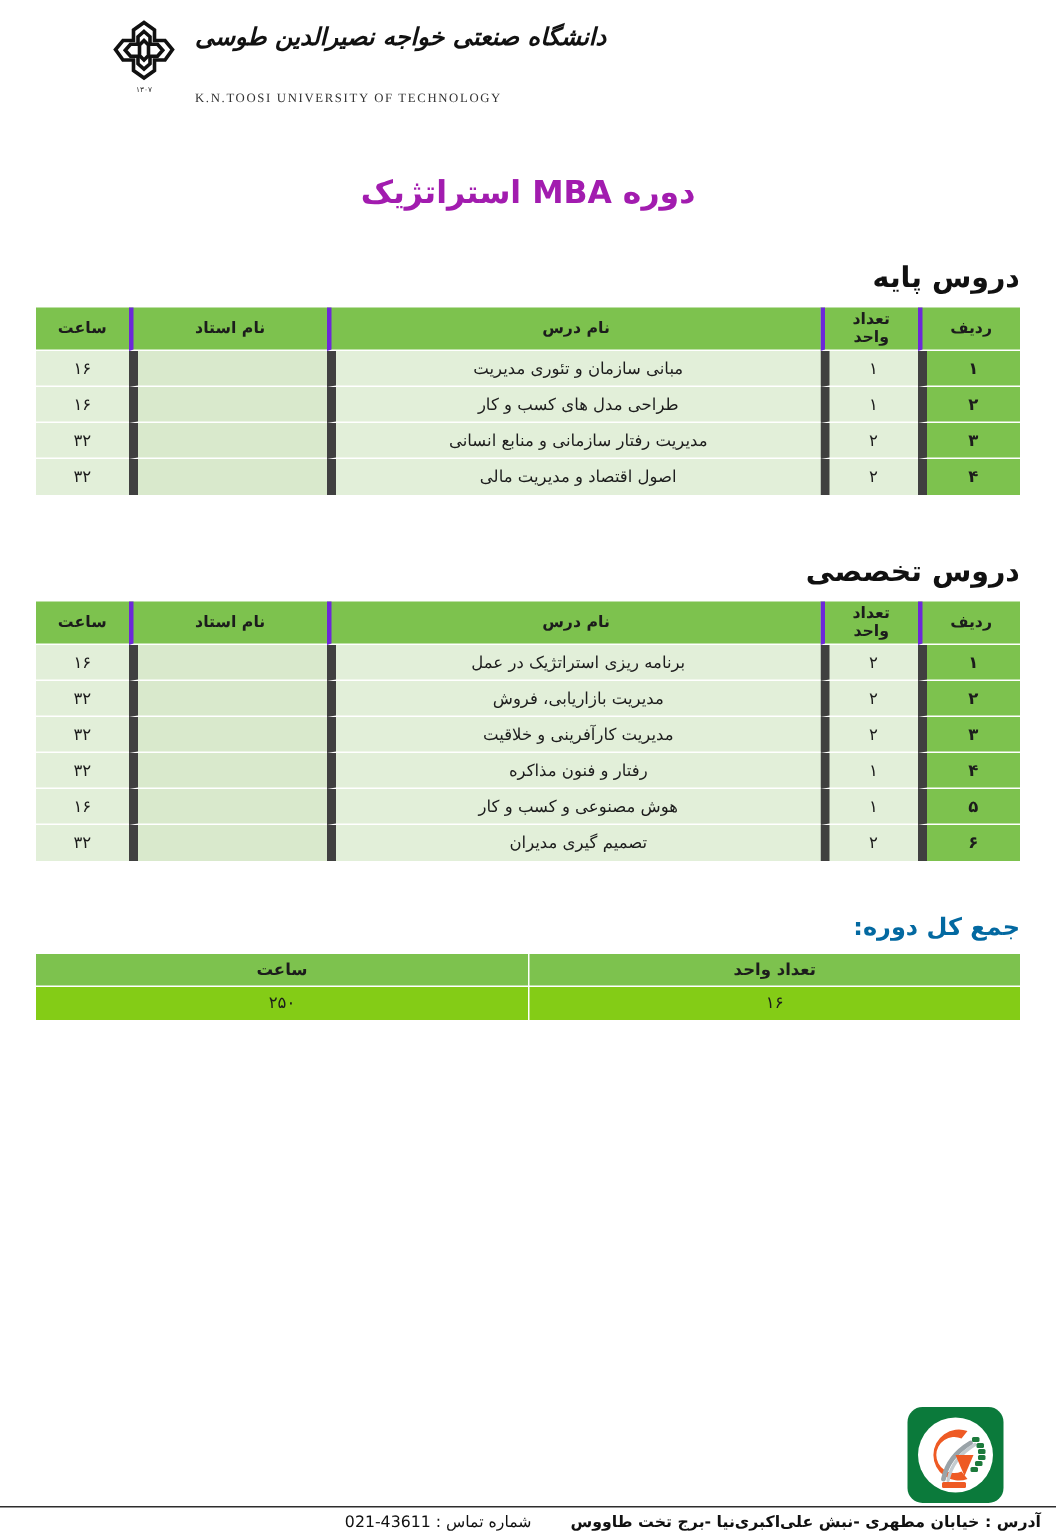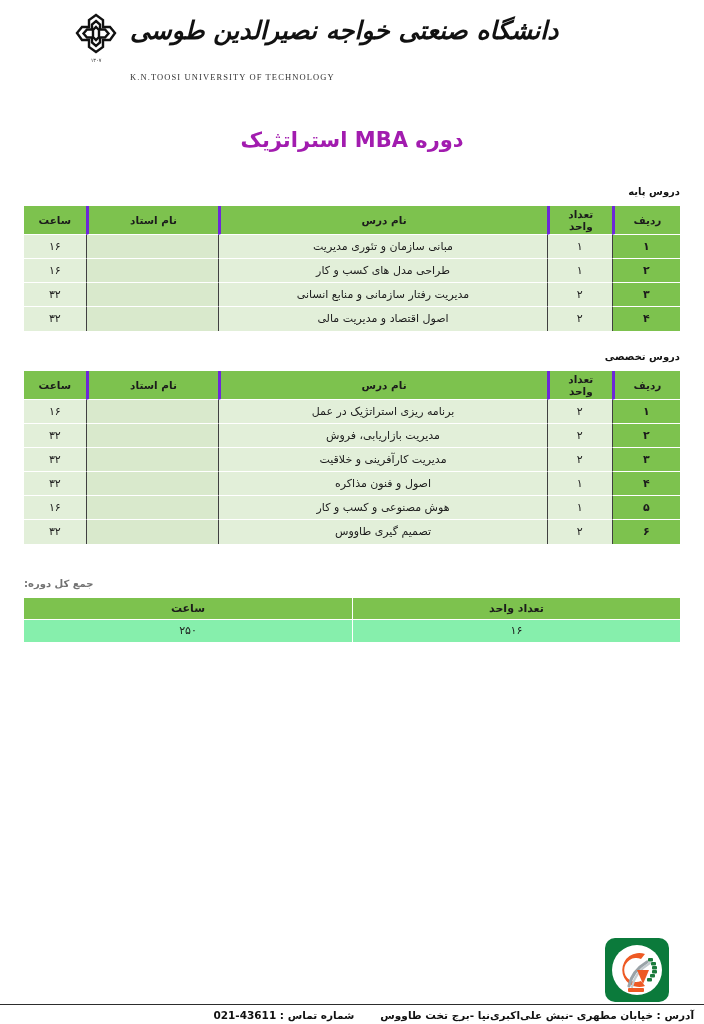--- a/index.html
+++ b/index.html
@@ -48,21 +48,21 @@
     margin-top: 1px;
     font-family: "DejaVu Sans", sans-serif;
   }
   .uni-names {
     display: flex;
     flex-direction: column;
     align-items: flex-end;
     padding-top: 4px;
   }
   .uni-name-fa {
-    font-size: 25px;
+    font-size: 16px;
     font-weight: 700;
     color: #111;
     letter-spacing: -0.5px;
     line-height: 1.35;
     font-style: italic;
     white-space: nowrap;
   }
   .uni-name-en {
     font-size: 8.5px;
     letter-spacing: 1.1px;
@@ -81,32 +81,32 @@
     color: #a21caf;
     margin: 46px 0 0 0;
     letter-spacing: 0;
   }
 
   
   .content { padding: 0 24px; margin-top: 34px; }
 
   .section-heading {
     text-align: right;
-    font-size: 10px;
+    font-size: 19px;
     font-weight: 700;
     color: #111;
     margin: 0 0 9px 0;
   }
-  .section-heading.second { margin-top: 20px; }
+  .section-heading.second { margin-top: 40px; }
 
   .summary-label {
-    text-align: left;
-    font-size: 10px;
-    font-weight: 700;
-    color: #737373;
+    text-align: right;
+    font-size: 16px;
+    font-weight: 700;
+    color: #0369a1;
     margin: 34px 0 9px 0;
   }
 
   
   table.course-table {
     width: 100%;
     border-collapse: separate;
     border-spacing: 0;
     table-layout: fixed;
     direction: rtl;
@@ -123,21 +123,21 @@
     border-bottom: 1px solid #ffffff;
   }
   table.course-table th:last-child { border-left: none; }
 
   table.course-table td {
     background: #E2EFD9;
     font-size: 11px;
     height: 24px;
     padding: 2px 8px;
     text-align: center;
-    border-left: 1px solid #404040;
+    border-left: 6px solid #404040;
     border-bottom: 1px solid #ffffff;
     color: #1c1c1c;
   }
   table.course-table td:last-child { border-left: none; }
   table.course-table tr:last-child td { border-bottom: none; }
 
   td.cell-index {
     background: #7DC24E !important;
     font-weight: 700;
     font-size: 10.5px;
@@ -169,21 +169,21 @@
     color: #1c1c1c;
     font-size: 11px;
     font-weight: 700;
     height: 22px;
     text-align: center;
     border-left: 1px solid #ffffff;
     border-bottom: 1px solid #ffffff;
   }
   table.summary-table th:last-child { border-left: none; }
   table.summary-table td {
-    background: #86efac;
+    background: #84cc16;
     font-size: 11px;
     height: 22px;
     text-align: center;
     border-left: 1px solid #ffffff;
     color: #1c1c1c;
   }
   table.summary-table td:last-child { border-left: none; }
   .col-half { width: 50%; }
 
   
@@ -229,21 +229,21 @@
   }
   .footer-address {
     font-size: 10.5px;
     font-weight: 700;
     color: #111;
     white-space: nowrap;
     text-align: center;
   }
   .footer-phone {
     font-size: 10.5px;
-    font-weight: 700;
+    font-weight: 400;
     color: #111;
     white-space: nowrap;
   }
   .footer-phone .num { direction: ltr; unicode-bidi: embed; }
 </style>
 </head>
 <body>
 
 <div class="page-header">
   <div class="uni-logo-block">
@@ -354,35 +354,35 @@
       <tr>
         <td class="cell-index">۳</td>
         <td>۲</td>
         <td class="cell-course">مدیریت کارآفرینی و خلاقیت</td>
         <td class="cell-teacher"></td>
         <td>۳۲</td>
       </tr>
       <tr>
         <td class="cell-index">۴</td>
         <td>۱</td>
-        <td class="cell-course">اصول و فنون مذاکره</td>
+        <td class="cell-course">رفتار و فنون مذاکره</td>
         <td class="cell-teacher"></td>
         <td>۳۲</td>
       </tr>
       <tr>
         <td class="cell-index">۵</td>
         <td>۱</td>
         <td class="cell-course">هوش مصنوعی و کسب و کار</td>
         <td class="cell-teacher"></td>
         <td>۱۶</td>
       </tr>
       <tr>
         <td class="cell-index">۶</td>
         <td>۲</td>
-        <td class="cell-course">تصمیم گیری طاووس</td>
+        <td class="cell-course">تصمیم گیری مدیران</td>
         <td class="cell-teacher"></td>
         <td>۳۲</td>
       </tr>
     </tbody>
   </table>
 
   <div class="summary-label">جمع کل دوره:</div>
   <table class="summary-table">
     <colgroup>
         <col class="col-half">

